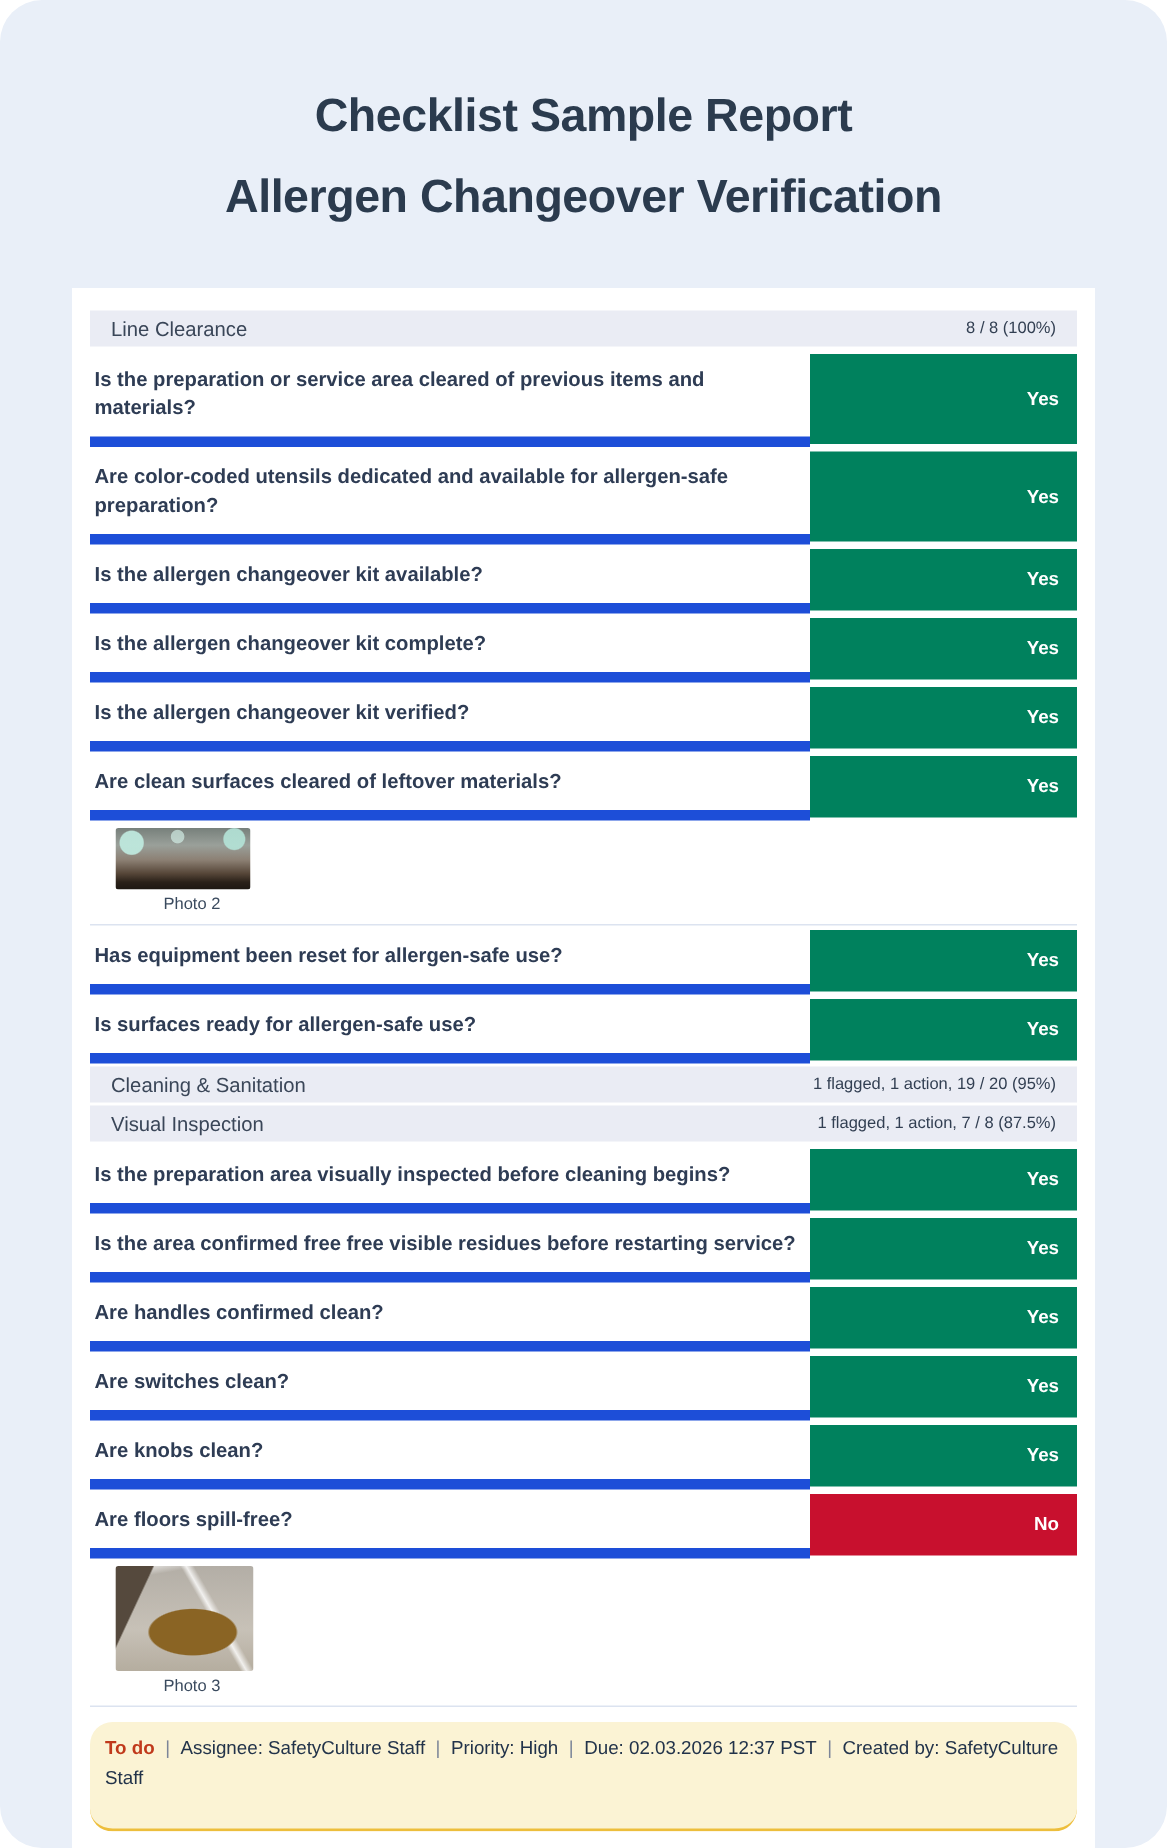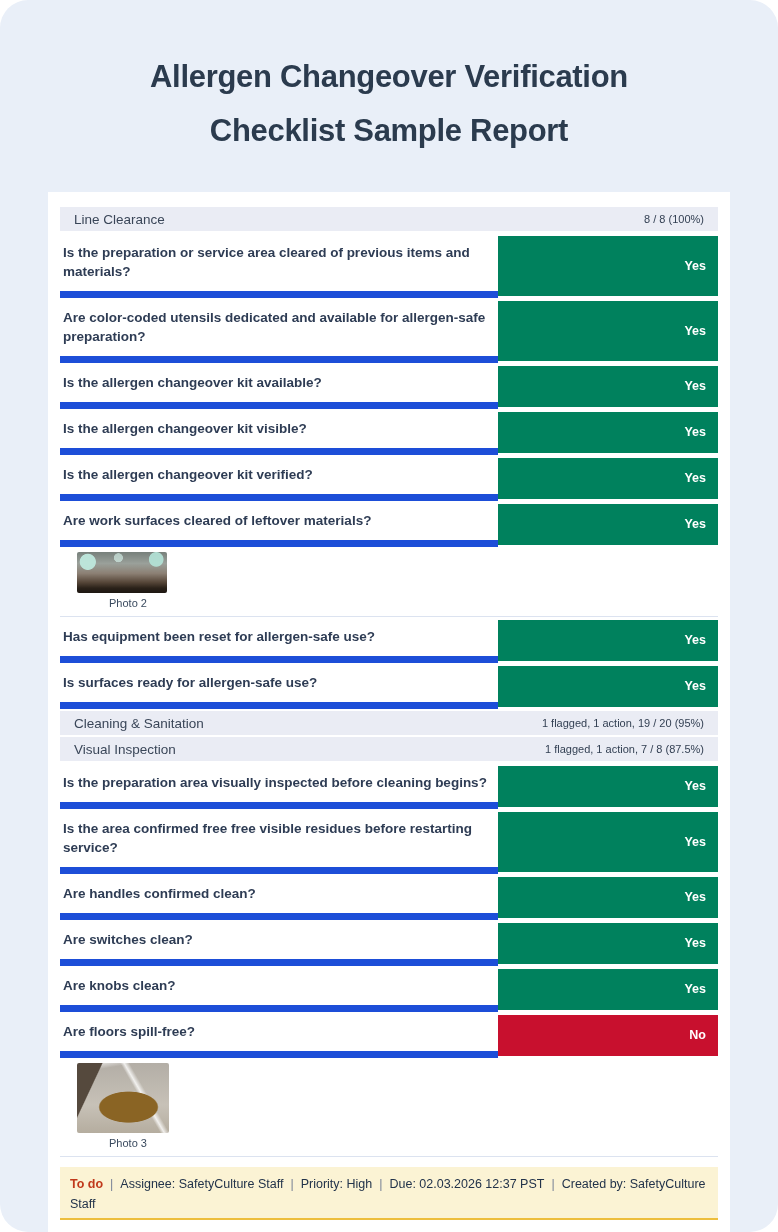--- a/index.html
+++ b/index.html
@@ -26,21 +26,21 @@
   }
   .sec-label{font-size:13.5px;color:#3A4658;}
   .sec-stat{font-size:11px;color:#323F52;}
   
   .q-row{display:flex;align-items:stretch;}
   .q-cell{
     flex:1;display:flex;align-items:center;border-bottom:7px solid #1d4ed8;
     padding:10px 4px 10px 3px;
   }
   .q-text{font-size:13.5px;font-weight:bold;color:#2E3C54;line-height:19px;}
-  .a-cell{width:220px;display:flex;padding:2.5px 0;justify-content:flex-end;}
+  .a-cell{width:178px;display:flex;padding:2.5px 0;justify-content:flex-end;}
   .btn{
     flex:1;display:flex;align-items:center;justify-content:flex-end;
     padding-right:12px;color:#ffffff;font-size:12.5px;font-weight:bold;min-height:35px;
   }
   .btn.yes{background:#00815D;}
   .btn.no{background:#C8102E;}
   
   .photo-row{padding:5px 0 7px 17px;border-bottom:1px solid #DCE3F0;}
   .thumb{border-radius:2px;}
   .thumb-machinery{
@@ -57,32 +57,32 @@
       linear-gradient(115deg,#55493D 0 20%, rgba(85,73,61,0) 21%),
       radial-gradient(ellipse 52% 36% at 56% 63%, #8A6424 0 60%, rgba(138,100,36,0) 63%),
       linear-gradient(60deg, transparent 63%, rgba(255,255,255,.8) 66%, transparent 70%),
       linear-gradient(170deg, rgba(255,255,255,.5) 0 6%, transparent 12%),
       linear-gradient(180deg,#B3AEA6 0%,#C7C1B7 60%,#B5AD9F 100%);
   }
   .caption{font-size:11px;color:#3A4A5E;margin-top:4px;padding-left:32px;}
   
   .todo{
     margin-top:10px;background:#FBF3D4;border-bottom:2px solid #EDBE3C;
-    padding:7px 10px 4px;font-size:12.5px;color:#22334A;line-height:20px;
+    padding:7px 10px 24px;font-size:12.5px;color:#22334A;line-height:20px;border-radius:15px;
   }
   .todo-label{color:#C0391B;font-weight:bold;}
   .pipe{color:#7C8598;margin:0 7px;}
 </style>
 </head>
 <body>
 
 <div class="canvas">
   <div class="title">
+    <div>Checklist Sample Report</div>
     <div>Allergen Changeover Verification</div>
-    <div>Checklist Sample Report</div>
   </div>
 
   <div class="card">
     <div id="rows">
         <div class="sec-row">
           <span class="sec-label">Line Clearance</span>
           <span class="sec-stat">8 / 8 (100%)</span>
         </div>
         <div class="q-row">
           <div class="q-cell">
@@ -103,37 +103,37 @@
         <div class="q-row">
           <div class="q-cell">
             <span class="q-text">Is the allergen changeover kit available?</span>
           </div>
           <div class="a-cell">
             <div class="btn yes">Yes</div>
           </div>
         </div>
         <div class="q-row">
           <div class="q-cell">
-            <span class="q-text">Is the allergen changeover kit visible?</span>
+            <span class="q-text">Is the allergen changeover kit complete?</span>
           </div>
           <div class="a-cell">
             <div class="btn yes">Yes</div>
           </div>
         </div>
         <div class="q-row">
           <div class="q-cell">
             <span class="q-text">Is the allergen changeover kit verified?</span>
           </div>
           <div class="a-cell">
             <div class="btn yes">Yes</div>
           </div>
         </div>
         <div class="q-row">
           <div class="q-cell">
-            <span class="q-text">Are work surfaces cleared of leftover materials?</span>
+            <span class="q-text">Are clean surfaces cleared of leftover materials?</span>
           </div>
           <div class="a-cell">
             <div class="btn yes">Yes</div>
           </div>
         </div>
         <div class="photo-row">
           <div class="thumb thumb-machinery"></div>
           <div class="caption">Photo 2</div>
         </div>
         <div class="q-row">

